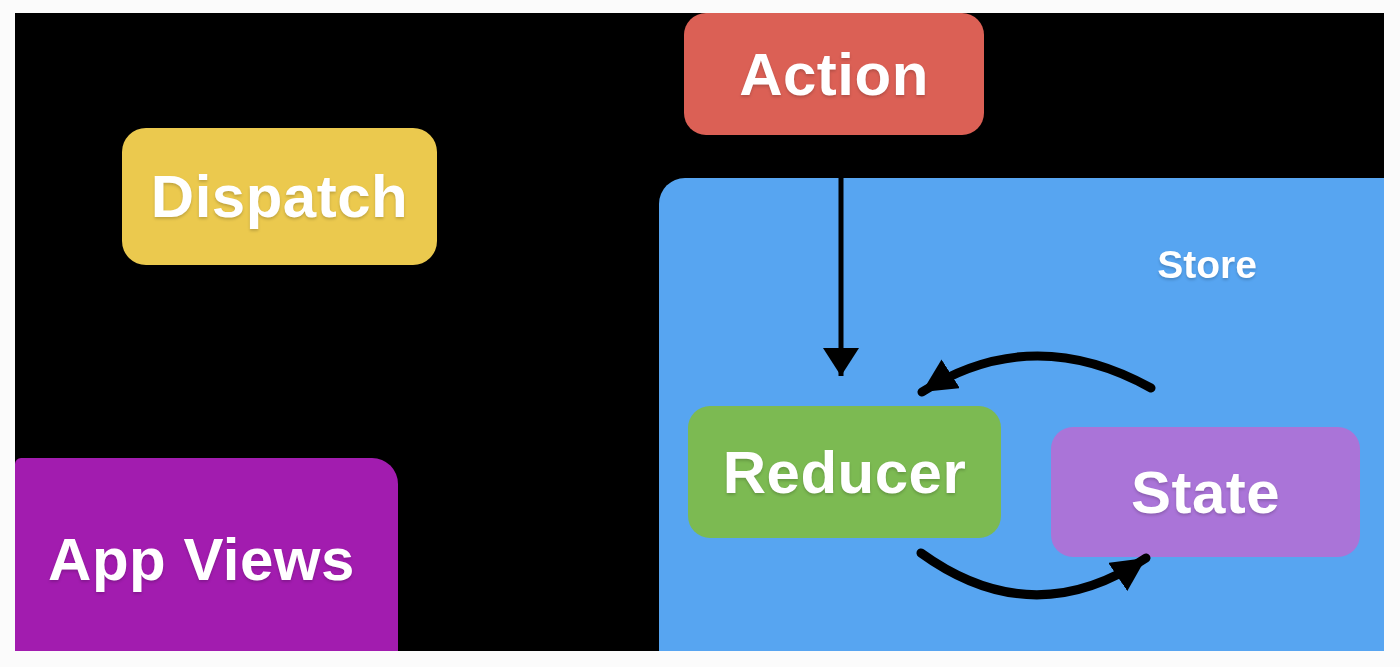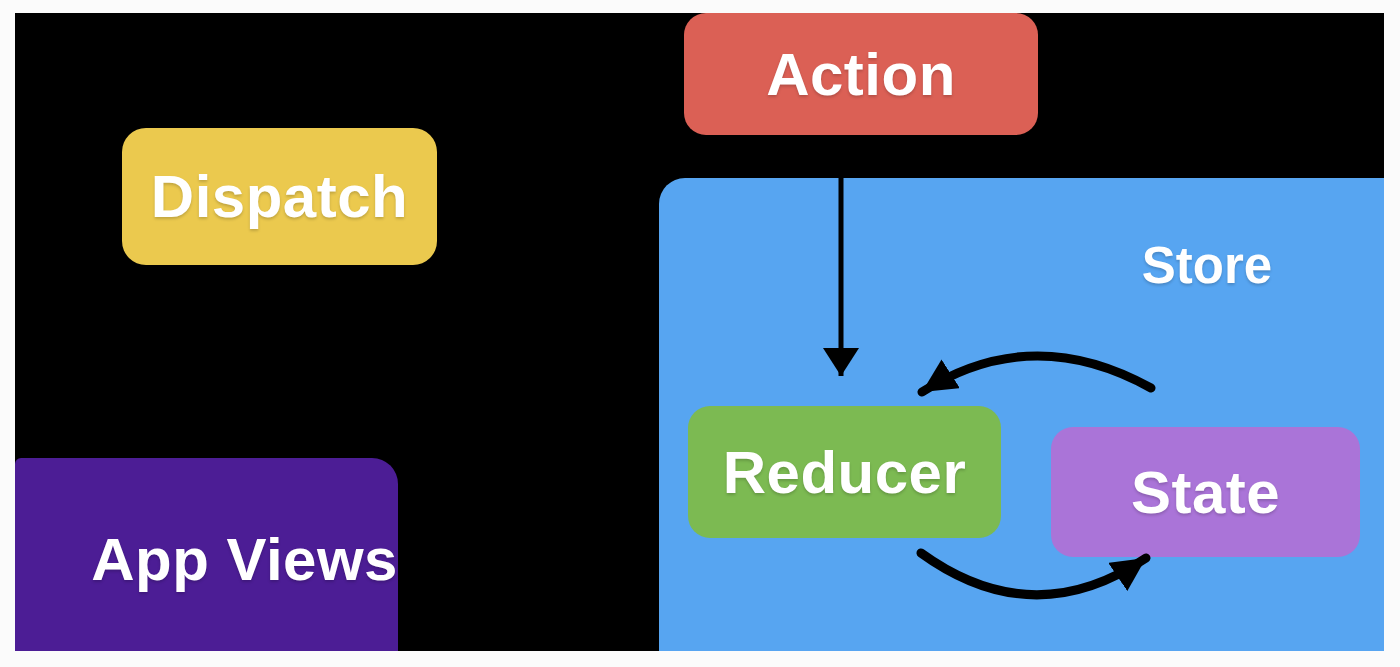--- a/index.html
+++ b/index.html
@@ -28,56 +28,55 @@
     display: flex;
     align-items: center;
     justify-content: center;
     color: #ffffff;
     font-weight: bold;
     font-size: 60px;
     letter-spacing: 0.5px;
     text-shadow: 0 2px 3px rgba(0,0,0,0.18);
   }
   #node-action {
-    left: 684px; top: 13px; width: 354px; height: 122px;
+    left: 684px; top: 13px; width: 300px; height: 122px;
     background: #db6055;
     border-radius: 22px;
   }
   #node-dispatch {
     left: 122px; top: 128px; width: 315px; height: 137px;
     background: #ebc94e;
     border-radius: 24px;
   }
   #node-store {
     left: 659px; top: 178px; width: 725px; height: 473px;
     background: #57a5f1;
     border-radius: 26px 0 0 0;
   }
   #store-label {
     position: absolute;
     left: 1097px; top: 233px; width: 220px; height: 64px;
     display: flex; align-items: center; justify-content: center;
-    color: #ffffff; font-weight: bold; font-size: 51px;
+    color: #ffffff; font-weight: bold; font-size: 39px;
     text-shadow: 0 2px 3px rgba(0,0,0,0.18);
   }
   #node-reducer {
     left: 688px; top: 406px; width: 313px; height: 132px;
     background: #7cba52;
     border-radius: 22px;
   }
   #node-state {
     left: 1051px; top: 427px; width: 309px; height: 130px;
     background: #aa74d8;
     border-radius: 22px;
   }
   #node-app-views {
     left: 15px; top: 458px; width: 383px; height: 193px;
-    background: #4c1d95;
+    background: #a21caf;
     border-radius: 6px 26px 0 0;
-    justify-content: flex-end;
   }
   #node-app-views .label-inner { margin-left: -10px; margin-top: 10px; }
   .arrows {
     position: absolute;
     left: 0; top: 0;
     width: 1400px; height: 667px;
     pointer-events: none;
   }
 </style>
 </head>

